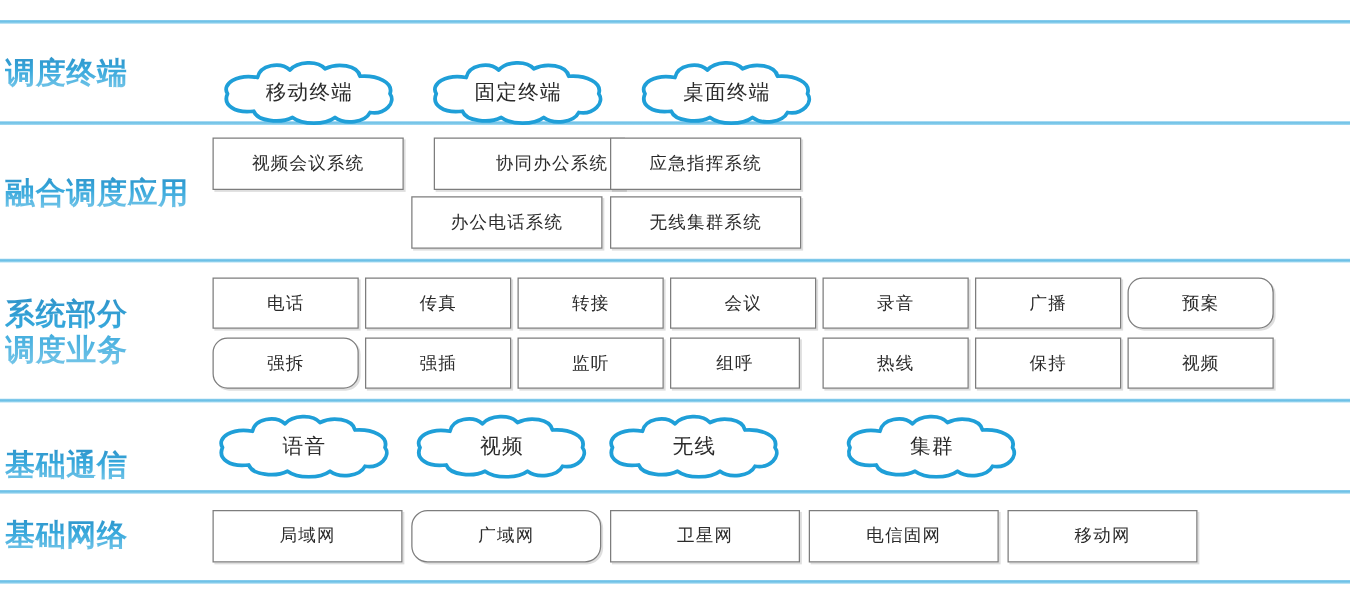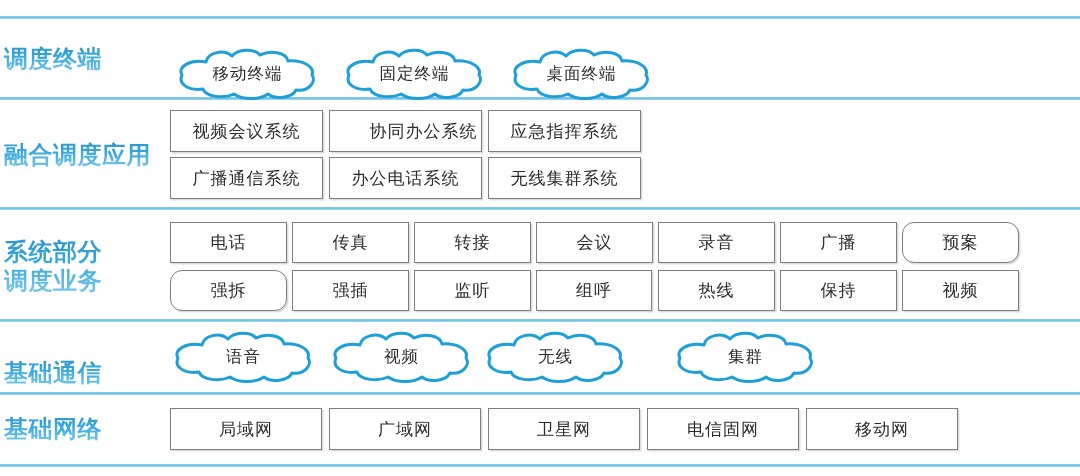--- a/index.html
+++ b/index.html
@@ -38,21 +38,21 @@
 
   
   .box{
     position:absolute;
     box-sizing:border-box;
     background:#ffffff;
     border:1px solid #7d7d7d;
     box-shadow:1.5px 1.5px 0 rgba(0,0,0,.13);
     display:flex;align-items:center;justify-content:center;
     color:#2b2b2b;
-    font-size:17px;
+    font-size:14px;
     letter-spacing:1px;
     white-space:nowrap;
   }
 
   
   .cloud{
     position:absolute;
     display:flex;align-items:center;justify-content:center;
   }
   .cloud svg{position:absolute;left:0;top:0;}
@@ -107,44 +107,43 @@
                  C48 51, 30 49, 27 41 C12 43, 2 36, 6 27 C1 19, 14 11, 30 14 Z" fill="#ffffff" stroke="#1f9fd8" stroke-width="3" stroke-linejoin="round"></path>
       </svg>
       <span class="cloud-text">桌面终端</span>
     </div>
   </div>
 
   <div class="row" style="top:100px;height:107px;">
     <div class="tier-label" style="top:40px;width:170px;">融合调度应用</div>
 
     <div class="box" style="left:170px;top:10px;width:153px;height:42px;">视频会议系统</div>
-    <div class="box" style="left:329px;top:10px;width:153px;height:42px;padding-left:36px;">协同办公系统</div>
+    <div class="box" style="left:347px;top:10px;width:153px;height:42px;padding-left:36px;">协同办公系统</div>
     <div class="box" style="left:488px;top:10px;width:153px;height:42px;">应急指挥系统</div>
 
-    <div class="box" style="left:170px;top:57px;width:153px;height:42px;">广播通信系统</div>
     <div class="box" style="left:329px;top:57px;width:153px;height:42px;">办公电话系统</div>
     <div class="box" style="left:488px;top:57px;width:153px;height:42px;">无线集群系统</div>
   </div>
 
   <div class="row" style="top:210px;height:109px;">
     <div class="tier-label" style="top:27px;">系统部分
 调度业务</div>
 
     <div class="box" style="left:170px;top:12px;width:117px;height:41px;">电话</div>
     <div class="box" style="left:292px;top:12px;width:117px;height:41px;">传真</div>
     <div class="box" style="left:414px;top:12px;width:117px;height:41px;">转接</div>
     <div class="box" style="left:536px;top:12px;width:117px;height:41px;">会议</div>
     <div class="box" style="left:658px;top:12px;width:117px;height:41px;">录音</div>
     <div class="box" style="left:780px;top:12px;width:117px;height:41px;">广播</div>
     <div class="box" style="left:902px;top:12px;width:117px;height:41px;border-radius:12px;">预案</div>
 
     <div class="box" style="left:170px;top:60px;width:117px;height:41px;border-radius:12px;">强拆</div>
     <div class="box" style="left:292px;top:60px;width:117px;height:41px;">强插</div>
     <div class="box" style="left:414px;top:60px;width:117px;height:41px;">监听</div>
-    <div class="box" style="left:536px;top:60px;width:116px;height:41px;">组呼</div>
+    <div class="box" style="left:536px;top:60px;width:104px;height:41px;">组呼</div>
     <div class="box" style="left:658px;top:60px;width:117px;height:41px;">热线</div>
     <div class="box" style="left:780px;top:60px;width:117px;height:41px;">保持</div>
     <div class="box" style="left:902px;top:60px;width:117px;height:41px;">视频</div>
   </div>
 
   <div class="row" style="top:322px;height:70px;">
     <div class="tier-label" style="top:20px;margin-top:16px;">基础通信</div>
 
     <div class="cloud" style="left:172px;top:9px;width:143px;height:52px;">
       <svg width="143" height="52" viewBox="0 0 143 52">
@@ -184,19 +183,19 @@
                  C48 51, 30 49, 27 41 C12 43, 2 36, 6 27 C1 19, 14 11, 30 14 Z" fill="#ffffff" stroke="#1f9fd8" stroke-width="3" stroke-linejoin="round"></path>
       </svg>
       <span class="cloud-text">集群</span>
     </div>
   </div>
 
   <div class="row" style="top:395px;height:69px;">
     <div class="tier-label" style="top:19px;">基础网络</div>
 
     <div class="box" style="left:170px;top:13px;width:152px;height:42px;">局域网</div>
-    <div class="box" style="left:329px;top:13px;width:152px;height:42px;">广域网</div>
+    <div class="box" style="left:329px;top:13px;width:152px;height:42px;border-radius:13px;">广域网</div>
     <div class="box" style="left:488px;top:13px;width:152px;height:42px;">卫星网</div>
     <div class="box" style="left:806px;top:13px;width:152px;height:42px;">移动网</div>
     <div class="box" style="left:647px;top:13px;width:152px;height:42px;">电信固网</div>
   </div>
 
 </div>
 
 </body></html>

